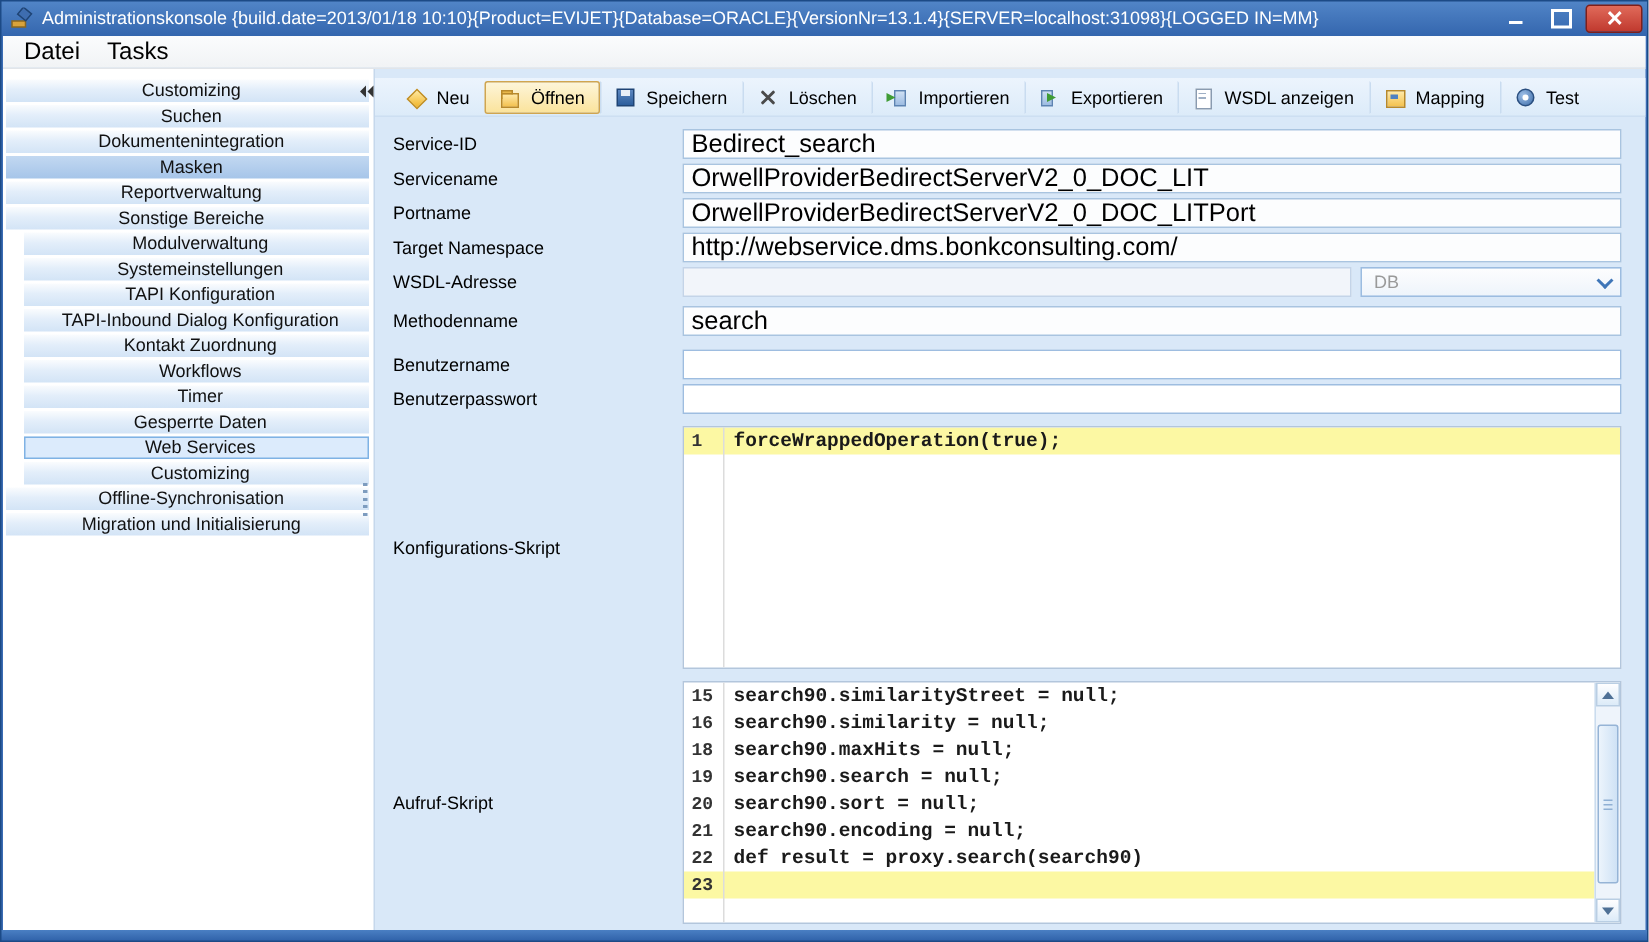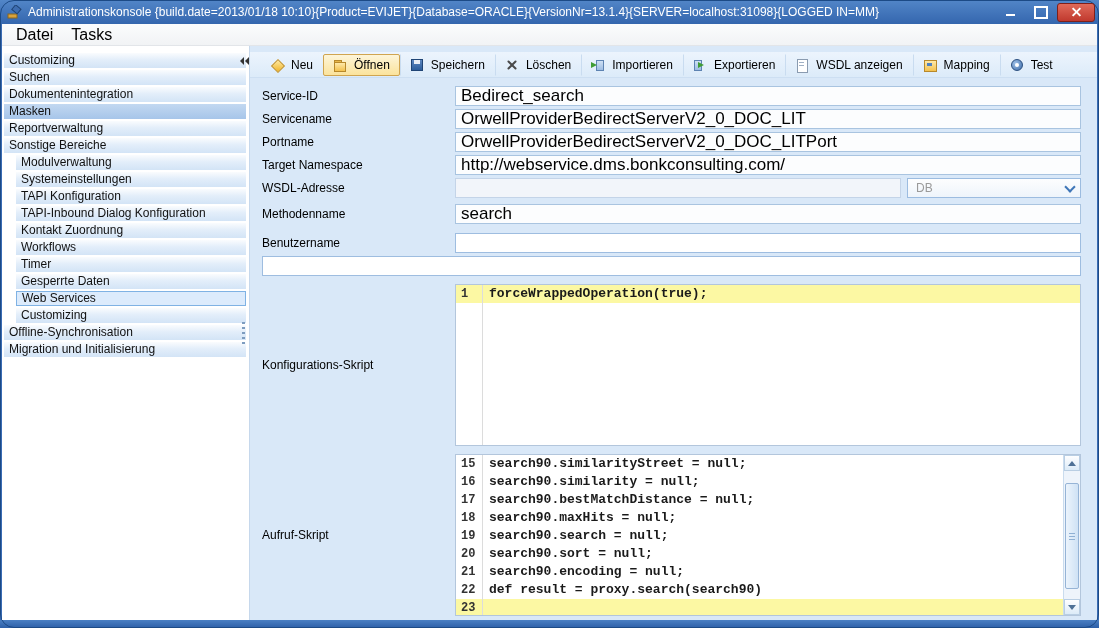--- a/index.html
+++ b/index.html
@@ -1,17 +1,17 @@
 <!DOCTYPE html>
 <html><head>
 <meta charset="utf-8">
 <style>
   * { margin:0; padding:0; box-sizing:border-box; }
   html,body { width:1099px; height:628px; overflow:hidden; font-family:"Liberation Sans",sans-serif; background:#fff; }
-  .window { width:1099px; height:628px; display:flex; flex-direction:column; background:#fdba74; outline:1px solid #1c4a86; outline-offset:-1px;border-radius:14px; }
+  .window { width:1099px; height:628px; display:flex; flex-direction:column; background:#fdba74; outline:1px solid #1c4a86; outline-offset:-1px; }
 
   
   .titlebar { height:24px; flex:none; background:linear-gradient(#5286c8,#3466ae); display:flex; align-items:center; padding:0 4px 0 7px; gap:6px; }
   .app-icon { width:15px; height:15px; flex:none; }
   .title-text { color:#fff; font-size:12px; white-space:nowrap; overflow:hidden; flex:1; }
   .win-btns { display:flex; align-items:center; gap:3px; flex:none; }
   .wbtn { width:27px; height:19px; display:flex; align-items:center; justify-content:center; position:relative; cursor:default; }
   .wbtn.min::before { content:""; width:9px; height:2px; background:#fff; margin-top:6px; }
   .wbtn.max::before { content:""; width:10px; height:9px; border:2px solid #fff; }
   .wbtn.close { width:38px; background:linear-gradient(#e06a5a,#c0392e); border:1px solid #7e1f1a; border-radius:3px; }
@@ -21,21 +21,21 @@
 
   
   .body-wrap { flex:1; min-height:0; display:flex; flex-direction:column; border-left:2px solid #3a6cb4; border-right:2px solid #3a6cb4; background:#d9e8f8; }
   .menubar { height:22px; flex:none; background:linear-gradient(#fbfcfd,#f1f3f5); border-bottom:1px solid #e2e5e9; display:flex; align-items:center; padding-left:5px; }
   .menu-item { font-size:16px; color:#000; padding:2px 9px; cursor:default; }
 
   
   .content { flex:1; min-height:0; display:flex; }
   .sidebar { width:248px; flex:none; background:#fff; border-right:1px solid #c6d8ec; position:relative; padding-top:7px; }
   .side-item { height:15px; line-height:14px; margin:0 3px 2px 2px; padding-left:5px; font-size:12px; color:#111;
-               background:linear-gradient(#fafcfe,#e3eefa 45%,#d3e4f6); cursor:default; white-space:nowrap; overflow:hidden; }
+               background:linear-gradient(#fafcfe,#e3eefa 45%,#d3e4f6); cursor:default; white-space:nowrap; overflow:hidden;text-align:center; }
   .side-item.ind-1 { margin-left:14px; }
   .side-item.pressed { background:linear-gradient(#c2d8f1,#a6c5e9); }
   .side-item.selected { background:#dcebfc; border:1px solid #7fb2e4; line-height:12px; }
   .grip-top { position:absolute; top:10px; right:2px; width:9px; height:10px; }
   .grip-top::before, .grip-top::after { content:""; position:absolute; top:1px; width:0; height:0; border:4px solid transparent; border-right:4px solid #333; }
   .grip-top::before { left:-2px; } .grip-top::after { left:3px; }
   .grip-mid { position:absolute; top:276px; right:4px; width:3px; height:24px;
               background:repeating-linear-gradient(#7d9cbf 0 2px,transparent 2px 5px); }
 
   .main { flex:1; min-width:0; display:flex; flex-direction:column; padding:4px 16px 0 12px; }
@@ -285,20 +285,21 @@
           </div>
 
           <div class="frow mt9">
             <span class="flabel">Benutzername</span>
             <div class="fctl textbox editable">
               <span></span>
             </div>
           </div>
 
           <div class="frow">
+            <span class="flabel">Benutzerpasswort</span>
             <div class="fctl textbox editable">
               <span></span>
             </div>
           </div>
 
           <div class="frow erow">
             <span class="flabel">Konfigurations-Skript</span>
             <div class="fctl editor">
               <div>
 
@@ -318,24 +319,20 @@
                   <div class="code-line">
                     <span class="gutter">15</span>
                     <span class="code-text">search90.similarityStreet = null;</span>
                   </div>
 
                   <div class="code-line">
                     <span class="gutter">16</span>
                     <span class="code-text">search90.similarity = null;</span>
                   </div>
 
-                  <div class="code-line">
-                    <span class="gutter">17</span>
-                    <span class="code-text">search90.bestMatchDistance = null;</span>
-                  </div>
 
                   <div class="code-line">
                     <span class="gutter">18</span>
                     <span class="code-text">search90.maxHits = null;</span>
                   </div>
 
                   <div class="code-line">
                     <span class="gutter">19</span>
                     <span class="code-text">search90.search = null;</span>
                   </div>

